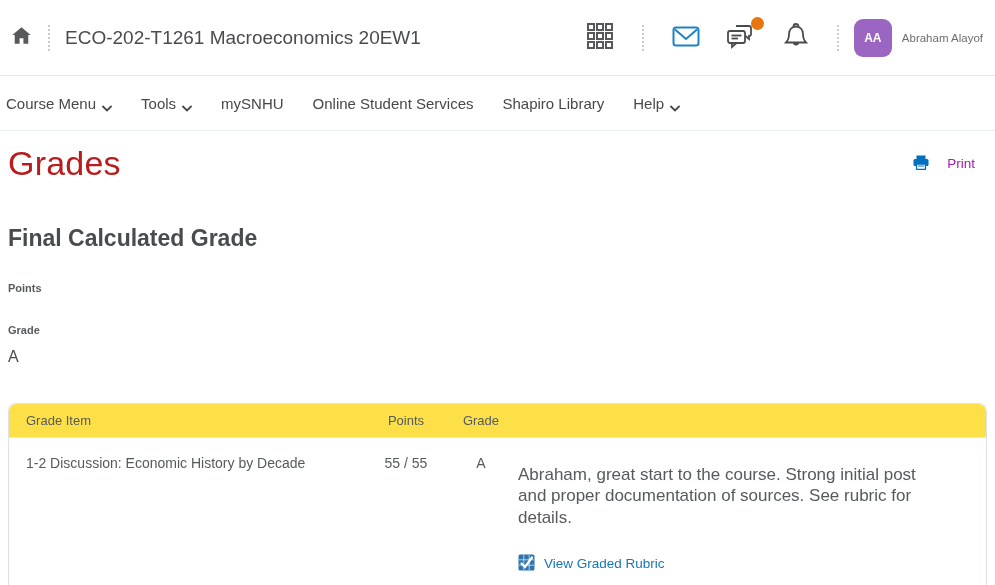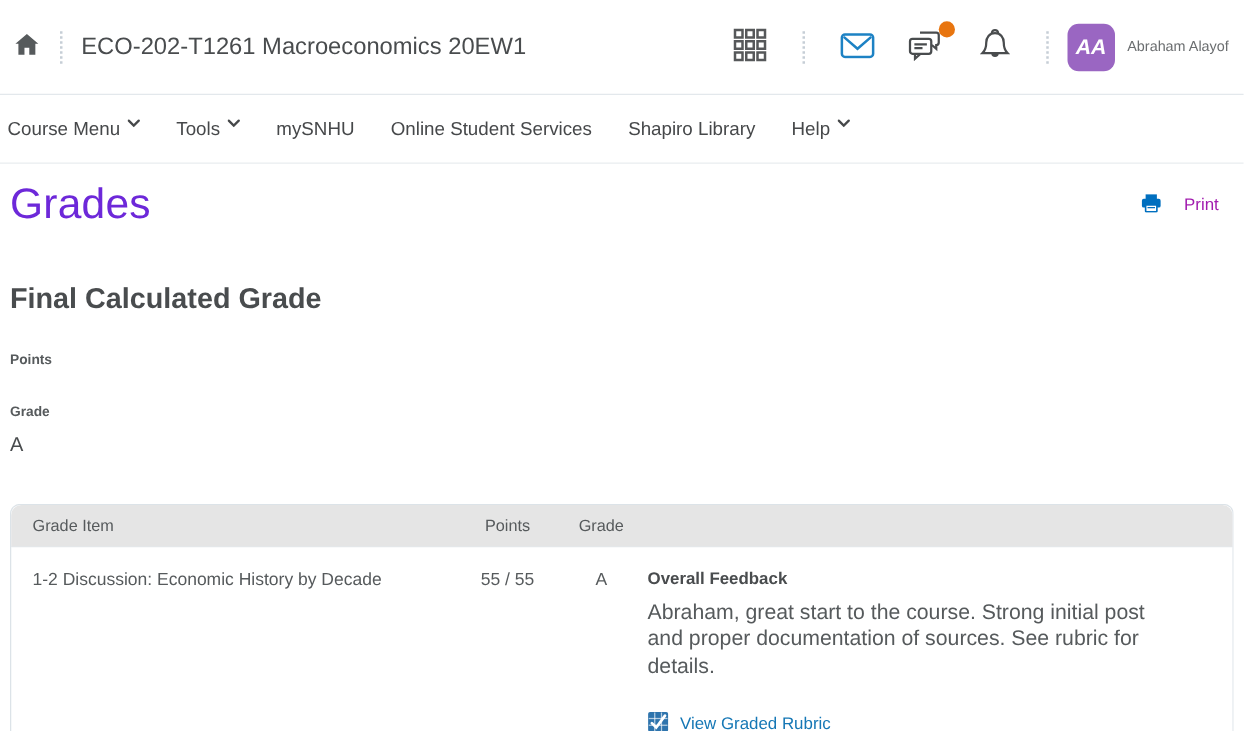--- a/index.html
+++ b/index.html
@@ -30,47 +30,47 @@
   }
   .course-title { font-size: 19px; color: #494c4e; white-space: nowrap; }
   .topbar-right { margin-left: auto; display: flex; align-items: center; }
   .topbar-right .icon-btn { margin: 0 13px; position: relative; }
   .badge-dot {
     position: absolute; top: -5px; right: -7px;
     width: 13px; height: 13px; border-radius: 50%;
   }
   .avatar {
     width: 38px; height: 38px; border-radius: 9px;
-    color: #fff; font-weight: bold; font-size: 17px;
+    color: #fff; font-weight: bold; font-size: 12px;
     display: flex; align-items: center; justify-content: center;
-    margin-right: 10px; border: none; cursor: pointer; font-style: italic;
+    margin-right: 10px; border: none; cursor: pointer;
   }
   .user-name { font-size: 11.5px; color: #6b6e70; white-space: nowrap; }
 
   
   .navbar {
     height: 55px;
     display: flex; align-items: center;
     padding: 0 6px;
     border-bottom: 1px solid #e9edf0;
     background: #fff;
   }
   .nav-item {
-    display: inline-flex; align-items: flex-start; gap: 6px;
+    display: inline-flex; align-items: flex-end; gap: 6px;
     background: none; border: none; cursor: pointer;
     font-family: "Liberation Sans", sans-serif;
     font-size: 15px; color: #46484a;
     margin-right: 29px; padding: 0; white-space: nowrap;
   }
   .chev svg { display: block; }
 
   
   .main { padding: 0 8px; }
   .title-row { display: flex; align-items: center; margin-top: 13px; }
-  .page-title { font-size: 34px; font-weight: 400; margin: 0; color: #6d28d9; letter-spacing: 0.2px; }
+  .page-title { font-size: 34px; font-weight: 400; margin: 0; color: #b91c1c; letter-spacing: 0.2px; }
   .print-link {
     margin-left: auto; margin-right: 12px;
     display: inline-flex; align-items: center; gap: 18px;
     color: #a21caf; font-size: 13.5px; text-decoration: none; cursor: pointer;
   }
   .section-title { font-size: 23px; font-weight: 700; margin: 42px 0 0 0; color: #494c4e; }
   .field-label { font-size: 11px; font-weight: bold; color: #565a5c; margin-top: 30px; }
   .field-value { font-size: 16px; color: #494c4e; margin-top: 12px; }
 
   
@@ -81,21 +81,21 @@
     border-bottom: none;
     border-radius: 8px 8px 0 0;
     background: #fff;
   }
   .t-row {
     display: grid;
     grid-template-columns: 340px 80px 70px 1fr;
     padding-left: 17px; padding-right: 12px;
   }
   .t-head {
-    background: #e5e5e5;
+    background: #fde047;
     border-bottom: 1px solid #e3e8ec;
     border-radius: 8px 8px 0 0;
     height: 34px; align-items: center;
     font-size: 13px; color: #565a5c;
   }
   .t-body { padding-top: 17px; padding-bottom: 30px; font-size: 14px; color: #565a5c; }
   .cell-center { text-align: center; }
   .comments-cell { padding-left: 2px; }
   .feedback-title { font-size: 13.5px; font-weight: bold; color: #494c4e; }
   .feedback-text { font-size: 17px; line-height: 1.25; color: #565a5c; margin-top: 9px; max-width: 400px; }
@@ -238,21 +238,20 @@
       <div>Grade Item</div>
       <div class="cell-center">Points</div>
       <div class="cell-center">Grade</div>
     </div>
 
     <div class="t-row t-body">
       <div>1-2 Discussion: Economic History by Decade</div>
       <div class="cell-center">55 / 55</div>
       <div class="cell-center">A</div>
       <div class="comments-cell">
-        <div class="feedback-title">Overall Feedback</div>
         <div class="feedback-text">Abraham, great start to the course. Strong initial post and proper documentation of sources. See rubric for details.</div>
         <a class="rubric-link">
           <span>
             <svg width="17" height="17" viewBox="0 0 17 17">
               <rect x="0.5" y="0.5" width="16" height="16" rx="1.5" fill="#2e74ad"></rect>
               <line x1="5.8" y1="1" x2="5.8" y2="16" stroke="#ffffff" stroke-width="1" opacity="0.65"></line>
               <line x1="11.2" y1="1" x2="11.2" y2="16" stroke="#ffffff" stroke-width="1" opacity="0.65"></line>
               <line x1="1" y1="5.8" x2="16" y2="5.8" stroke="#ffffff" stroke-width="1" opacity="0.65"></line>
               <line x1="1" y1="11.2" x2="16" y2="11.2" stroke="#ffffff" stroke-width="1" opacity="0.65"></line>
               <path d="M3.5 9.5 L7 13 L14 3.5" fill="none" stroke="#ffffff" stroke-width="2.2" stroke-linecap="round"></path>

